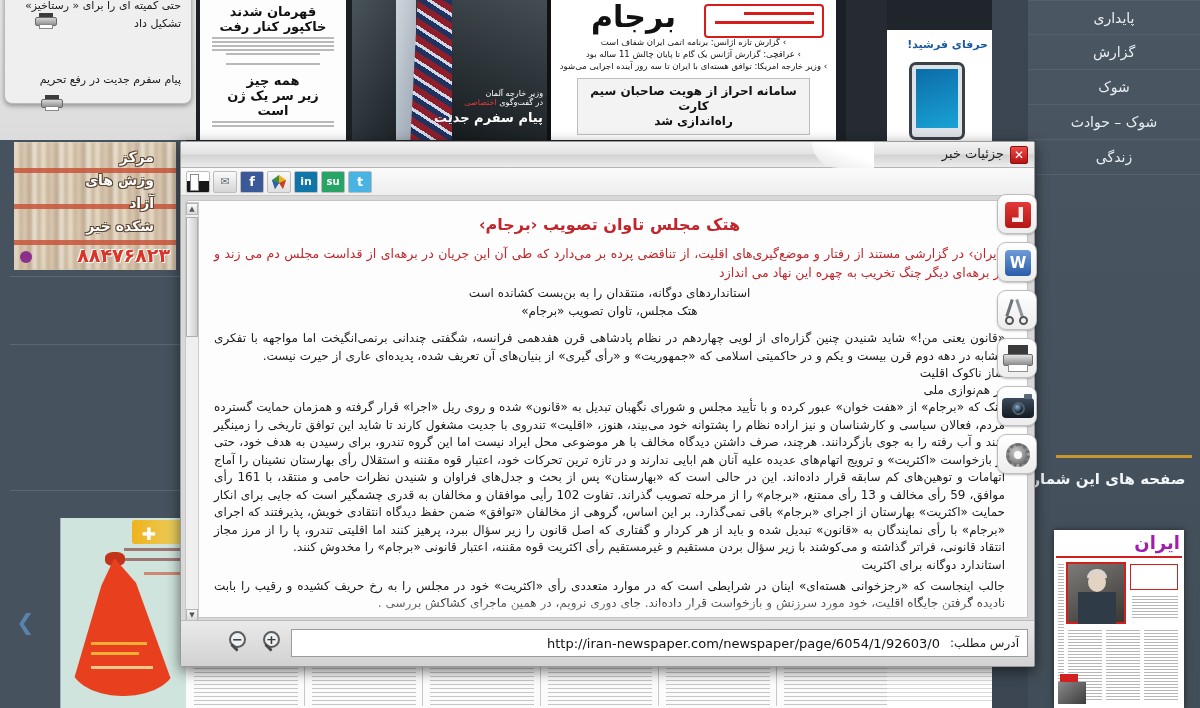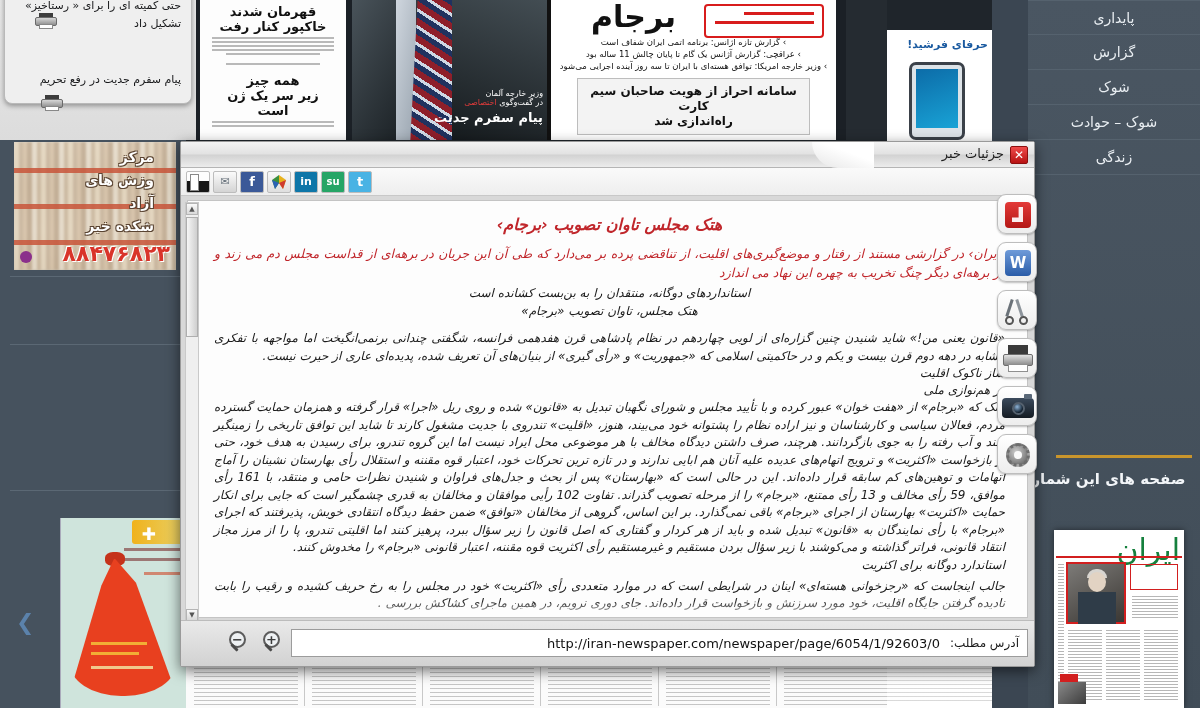--- a/index.html
+++ b/index.html
@@ -60,21 +60,21 @@
 
   
   .ad-left { position: absolute; left: 14px; top: 142px; width: 162px; height: 128px;
              background: linear-gradient(180deg,#ded7cc 0%,#cfc5b6 35%,#d9cfc2 70%,#c9bfae 100%); overflow: hidden; }
   .ad-left .shelf { position: absolute; left: 0; width: 100%; height: 5px; background: #c8553a; opacity: .85; }
   .ad-left .books { position: absolute; inset: 0; background: repeating-linear-gradient(90deg,
       #e8d9c0 0 5px,#c9b49a 5px 9px,#d8c2a6 9px 13px,#bfa88d 13px 18px,#eadfcd 18px 23px,#cbb79c 23px 27px);
       opacity: .75; filter: blur(1px); }
   .ad-left .txt { position: absolute; right: 22px; top: 4px; direction: rtl; text-align: right; color: #fff;
       font-weight: bold; font-size: 14px; line-height: 23px; text-shadow: 1px 1px 0 #5a4432, -1px -1px 0 #5a4432, 1px -1px 0 #5a4432, -1px 1px 0 #5a4432; }
-  .ad-left .phone { position: absolute; right: 6px; bottom: 4px; direction: ltr; color: #d9342a; font-weight: bold; font-size: 22px;
+  .ad-left .phone { position: absolute; right: 6px; bottom: 4px; direction: ltr; color: #d9342a; font-weight: bold; font-size: 19px;
       text-shadow: 1px 1px 0 #fff, -1px -1px 0 #fff; }
   .ad-left .dot { position: absolute; left: 6px; bottom: 7px; width: 12px; height: 12px; border-radius: 50%; background: #8b2f8b; }
 
   .left-panel { position: absolute; left: 0; top: 140px; width: 186px; height: 568px; background: #46525e; }
   .left-sep { position: absolute; left: 10px; width: 170px; height: 1px; background: #5b6874; }
   .archive-lbl { position: absolute; right: 14px; top: 486px; direction: rtl; color: #dfe6ec; font-size: 12px; }
   .archive-bar { position: absolute; right: 58px; top: 487px; width: 1px; height: 14px; background: #6f7d88; }
   .prev-arrow { position: absolute; left: 16px; top: 610px; color: #5b82ab; font-size: 22px; }
 
   .ad-bottom { position: absolute; left: 60px; top: 518px; width: 130px; height: 190px; background: #cfe4dc; overflow: hidden; border-left: 1px solid #aab; }
@@ -89,21 +89,21 @@
   
   .rail { position: absolute; right: 0; top: 0; width: 172px; height: 708px; background: linear-gradient(180deg,#4a5662 0%,#414d58 100%); }
   .rail-item { position: relative; height: 35px; display: flex; align-items: center; justify-content: center;
       color: #e9eef2; font-size: 14px; direction: rtl; border-bottom: 1px solid #55626e; cursor: default; }
   .rail-item:first-child { border-top: 1px solid #55626e; }
   .rail-gold { position: absolute; right: 8px; top: 455px; width: 136px; height: 3px; background: #c9952c; }
   .rail-title { position: absolute; right: 0; top: 470px; width: 192px; text-align: center; color: #f2f5f8;
       font-size: 15px; font-weight: bold; direction: rtl; }
   .rail-thumb { position: absolute; right: 16px; top: 530px; width: 130px; height: 178px; background: #fff;
       box-shadow: 0 0 6px rgba(0,0,0,.5); overflow: hidden; }
-  .rail-thumb .mast { position: absolute; right: 4px; top: 2px; color: #15803d; font-weight: normal; font-size: 30px; direction: rtl; letter-spacing: -1px; }
+  .rail-thumb .mast { position: absolute; right: 4px; top: 2px; color: #a21caf; font-weight: bold; font-size: 18px; direction: rtl; letter-spacing: -1px; }
   .rail-thumb .rule { position: absolute; left: 2px; right: 2px; top: 26px; height: 2px; background: #d21f1f; }
   .rail-thumb .photo { position: absolute; left: 12px; top: 32px; width: 60px; height: 62px; background: linear-gradient(150deg,#7d7b78,#3a3733); border: 2px solid #d21f1f; }
   .rail-thumb .photo .head { position: absolute; left: 20px; top: 8px; width: 18px; height: 20px; border-radius: 50%; background: #e2d3c3; }
   .rail-thumb .photo .hair { position: absolute; left: 19px; top: 5px; width: 20px; height: 9px; border-radius: 10px 10px 0 0; background: #d8d5d0; }
   .rail-thumb .photo .suit { position: absolute; left: 10px; top: 28px; width: 38px; height: 32px; background: #2f3c48; }
   .rail-thumb .rbox { position: absolute; right: 6px; top: 34px; width: 48px; height: 26px; border: 1px solid #d21f1f; }
   .rail-thumb .col { position: absolute; background: repeating-linear-gradient(180deg,#7b7b7b 0 1px,transparent 1px 3px); opacity: .55; }
   .rail-thumb .redchip { position: absolute; left: 6px; bottom: 22px; width: 18px; height: 12px; background: #d21f1f; }
   .rail-thumb .photo2 { position: absolute; left: 4px; bottom: 4px; width: 28px; height: 22px; background: linear-gradient(140deg,#8a8a8a,#3c3c3c); }
 
@@ -152,21 +152,21 @@
   .sico.s-print .pg { position: absolute; left: 3px; top: 2px; width: 9px; height: 17px; background: #fff; border: 1px solid #888; }
   .sico.s-doc { background: linear-gradient(180deg,#fbfbfb,#d4d4d4); color: #66707a; font-size: 11px; }
   .sico.s-fb { background: #3b5998; }
   .sico.s-goog { background: linear-gradient(180deg,#f8f8f8,#dfdfdf); }
   .sico.s-li { background: #0e76a8; font-size: 11px; }
   .sico.s-su { background: #26a566; font-size: 10px; }
   .sico.s-tw { background: #49b3e4; }
 
   .content { position: relative; height: 418px; background: #fdfdfd; margin: 4px 6px 0 6px;
       border: 1px solid #c4c4c4; overflow: hidden; }
-  .article { position: absolute; inset: 0; padding: 14px 22px 8px 26px; direction: rtl; color: #1b1b1b; font-style: italic; }
+  .article { position: absolute; inset: 0; padding: 14px 22px 8px 26px; direction: rtl; color: #1b1b1b; }
   .art-title { color: #c0262b; font-size: 16px; font-weight: bold; text-align: center; margin-bottom: 10px; }
   .art-lead { color: #c0262b; font-size: 12.5px; line-height: 19px; text-align: justify; }
   .art-sub { font-size: 12px; line-height: 18px; text-align: center; margin-top: 2px; }
   .art-sub2 { font-size: 12px; line-height: 18px; text-align: center; }
   .art-p { font-size: 12px; line-height: 17.5px; text-align: justify; margin-top: 10px; }
   .art-h { font-size: 12px; line-height: 17px; text-align: right; }
   .art-h2 { font-size: 12px; line-height: 17px; text-align: right; }
   .art-fade { position: absolute; left: 0; right: 0; bottom: 0; height: 16px;
       background: linear-gradient(180deg,rgba(253,253,253,0),rgba(253,253,253,.95)); }
 

